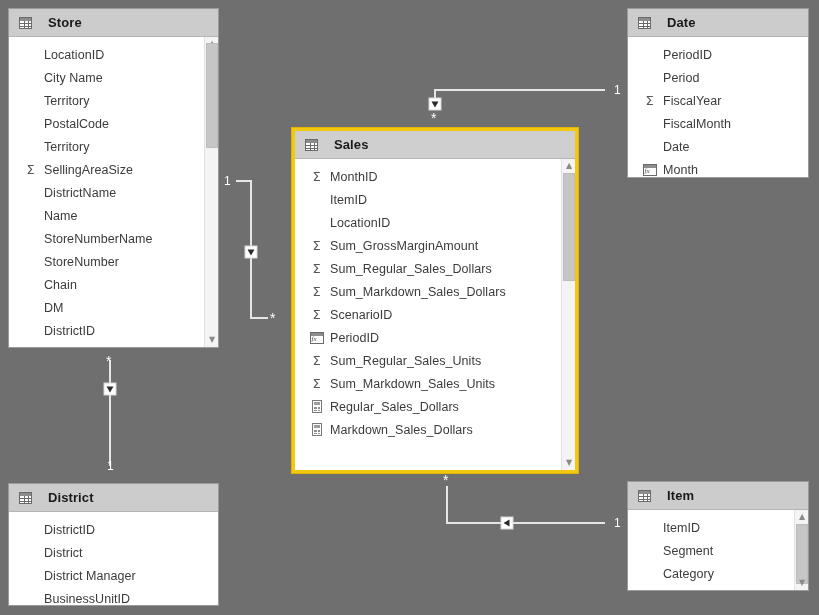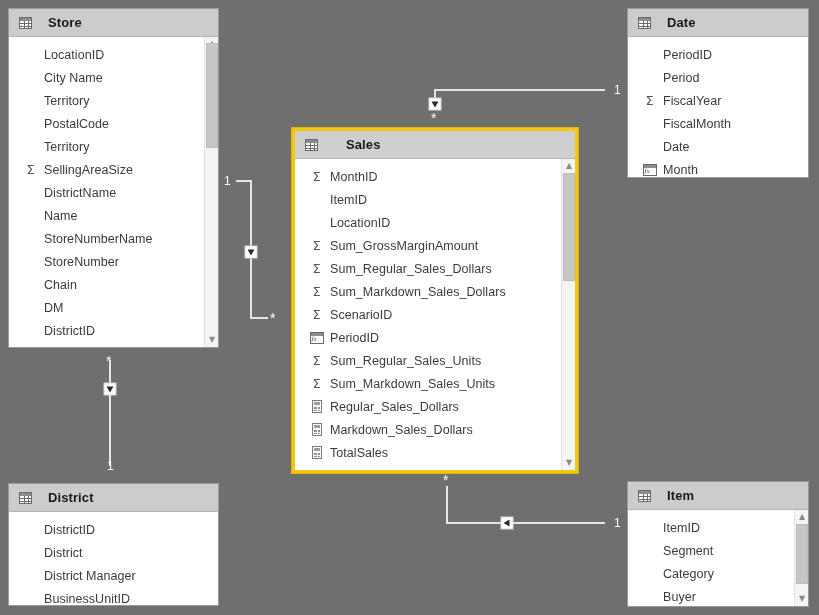--- a/index.html
+++ b/index.html
@@ -40,21 +40,20 @@
     height: 28px;
     background: #cccccc;
     display: flex;
     align-items: center;
     padding-left: 9px;
     box-sizing: border-box;
     border-bottom: 1px solid #b5b5b5;
   }
   .tbl.selected .tbl-header {
     background: #cfcfcf;
-    gap: 12px;
   }
   .tbl-title {
     font-size: 13px;
     font-weight: bold;
     color: #1a1a1a;
     margin-left: 9px;
     letter-spacing: .1px;
   }
   .tbl-body {
     position: relative;
@@ -416,26 +415,20 @@
                 <span class="ico-measure"></span>
               </span>
               <span class="field-name">Regular_Sales_Dollars</span>
             </div>
             <div class="field">
               <span class="field-icon">
                 <span class="ico-measure"></span>
               </span>
               <span class="field-name">Markdown_Sales_Dollars</span>
             </div>
-            <div class="field">
-              <span class="field-icon">
-                <span class="ico-measure"></span>
-              </span>
-              <span class="field-name">TotalSales</span>
-            </div>
           </div>
           <div class="sbar">
             <div class="sbar-arrow up">▲</div>
             <div class="sbar-thumb" style="top: 14px; height: 108px;"></div>
             <div class="sbar-arrow down">▼</div>
           </div>
         </div>
       </div>
       <div class="tbl" style="left: 8px; top: 483px; width: 211px; height: 123px;">
         <div class="tbl-header">
@@ -458,21 +451,21 @@
               <span class="field-icon"></span>
               <span class="field-name">District Manager</span>
             </div>
             <div class="field">
               <span class="field-icon"></span>
               <span class="field-name">BusinessUnitID</span>
             </div>
           </div>
         </div>
       </div>
-      <div class="tbl" style="left: 627px; top: 481px; width: 182px; height: 126px;">
+      <div class="tbl" style="left: 627px; top: 481px; width: 182px; height: 110px;">
         <div class="tbl-header">
           <span class="field-icon">
             <span class="ico-table"></span>
           </span>
           <span class="tbl-title">Item</span>
         </div>
         <div class="tbl-body">
           <div class="field-list">
             <div class="field">
               <span class="field-icon"></span>

